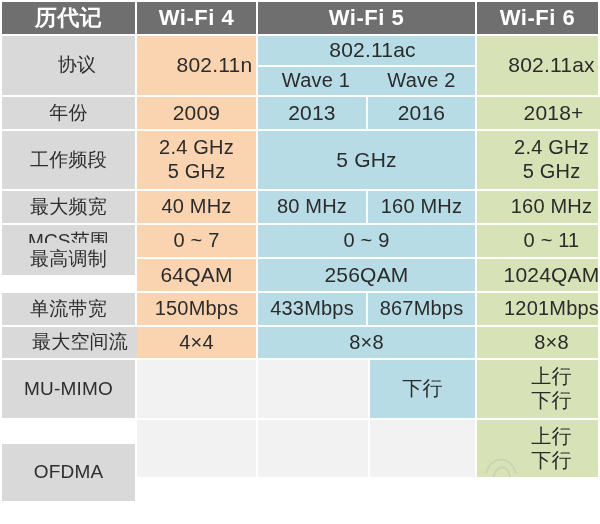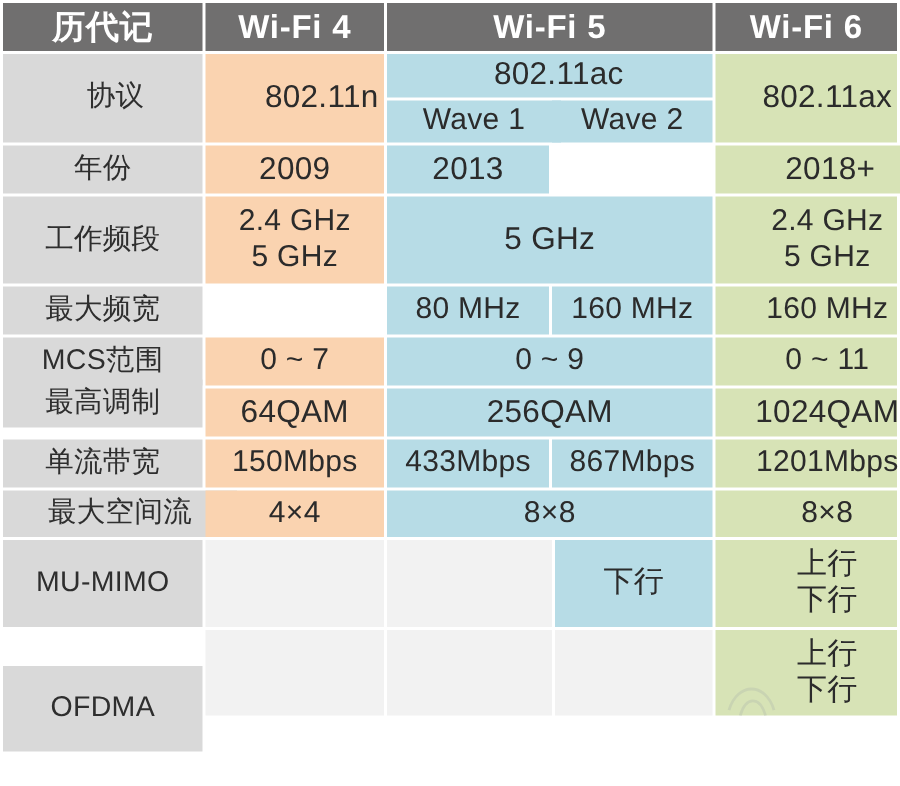--- a/index.html
+++ b/index.html
@@ -74,44 +74,46 @@
   <div class="cell c-label" style="left:2px;  top:36px; width:133px; height:59px;padding-left:17px;">协议</div>
   <div class="cell c-orange fs-lg" style="left:137px;top:36px; width:119px; height:59px;padding-left:36px;">802.11n</div>
   <div class="cell c-blue fs-lg" style="left:258px;top:36px; width:217px; height:29px;padding-left:12px;">802.11ac</div>
   <div class="cell c-blue fs-md" style="left:258px;top:67px; width:116px; height:28px;">Wave 1</div>
   <div class="cell c-blue fs-md" style="left:368px;top:67px; width:107px; height:28px;">Wave 2</div>
   <div class="cell c-green fs-lg" style="left:477px;top:36px; width:121px; height:59px;">802.11ax</div>
 
   <div class="cell c-label" style="left:2px;  top:97px; width:133px; height:32px;">年份</div>
   <div class="cell c-orange fs-lg" style="left:137px;top:97px; width:119px; height:32px;">2009</div>
   <div class="cell c-blue fs-lg" style="left:258px;top:97px; width:108px; height:32px;">2013</div>
+  <div class="cell c-blue fs-lg" style="left:368px;top:97px; width:107px; height:32px;">2016</div>
   <div class="cell c-green fs-lg" style="left:477px;top:97px; width:125px; height:32px;">2018+</div>
 
   <div class="cell c-label" style="left:2px;  top:131px; width:133px; height:58px;">工作频段</div>
   <div class="cell c-orange fs-md two-line" style="left:137px;top:131px; width:119px; height:58px;">
     <span>2.4 GHz</span>
     <span>5 GHz</span>
   </div>
   <div class="cell c-blue fs-lg" style="left:258px;top:131px; width:217px; height:58px;">5 GHz</div>
   <div class="cell c-green fs-md two-line" style="left:477px;top:131px; width:121px; height:58px;">
     <span>2.4 GHz</span>
     <span>5 GHz</span>
   </div>
 
   <div class="cell c-label" style="left:2px;  top:191px; width:133px; height:32px;">最大频宽</div>
+  <div class="cell c-orange fs-md" style="left:137px;top:191px; width:119px; height:32px;">40 MHz</div>
   <div class="cell c-blue fs-md" style="left:258px;top:191px; width:108px; height:32px;">80 MHz</div>
   <div class="cell c-blue fs-md" style="left:368px;top:191px; width:107px; height:32px;">160 MHz</div>
   <div class="cell c-green fs-md" style="left:477px;top:191px; width:121px; height:32px;">160 MHz</div>
 
   <div class="cell c-label" style="left:2px;  top:225px; width:133px; height:32px;">MCS范围</div>
   <div class="cell c-orange fs-md" style="left:137px;top:225px; width:119px; height:32px;">0 ~ 7</div>
   <div class="cell c-blue fs-md" style="left:258px;top:225px; width:217px; height:32px;">0 ~ 9</div>
   <div class="cell c-green fs-md" style="left:477px;top:225px; width:121px; height:32px;">0 ~ 11</div>
 
-  <div class="cell c-label" style="left:2px;  top:253px; width:133px; height:32px;">最高调制</div>
+  <div class="cell c-label" style="left:2px;  top:243px; width:133px; height:32px;">最高调制</div>
   <div class="cell c-orange fs-lg" style="left:137px;top:259px; width:119px; height:32px;">64QAM</div>
   <div class="cell c-blue fs-lg" style="left:258px;top:259px; width:217px; height:32px;">256QAM</div>
   <div class="cell c-green fs-lg" style="left:477px;top:259px; width:121px; height:32px;">1024QAM</div>
 
   <div class="cell c-label" style="left:2px;  top:293px; width:133px; height:32px;">单流带宽</div>
   <div class="cell c-orange fs-md" style="left:137px;top:293px; width:119px; height:32px;">150Mbps</div>
   <div class="cell c-blue fs-md" style="left:258px;top:293px; width:108px; height:32px;">433Mbps</div>
   <div class="cell c-blue fs-md" style="left:368px;top:293px; width:107px; height:32px;">867Mbps</div>
   <div class="cell c-green fs-md" style="left:477px;top:293px; width:121px; height:32px;">1201Mbps</div>
 

